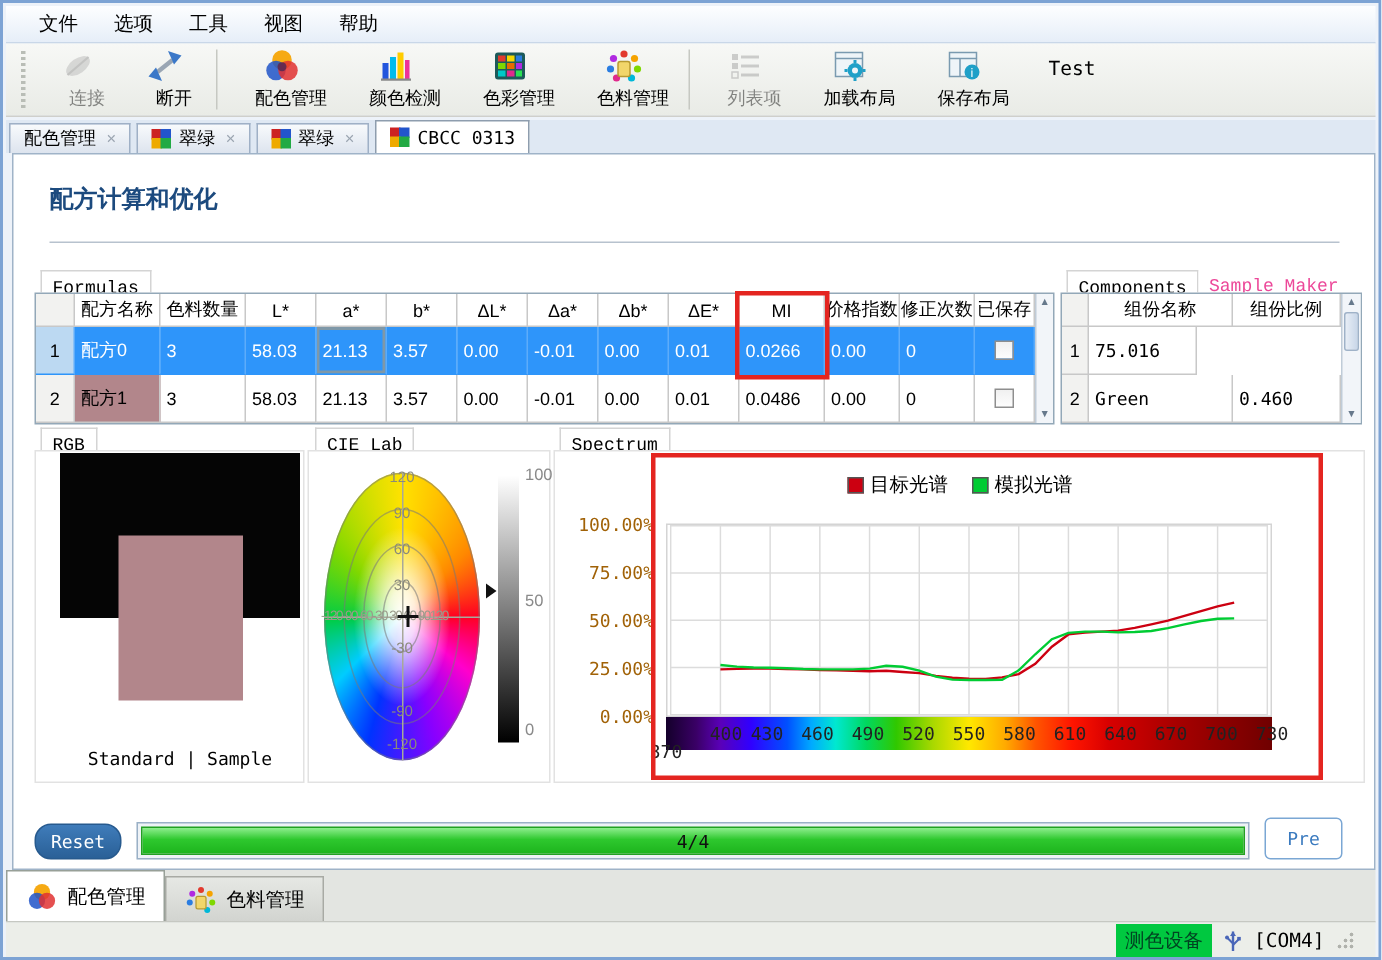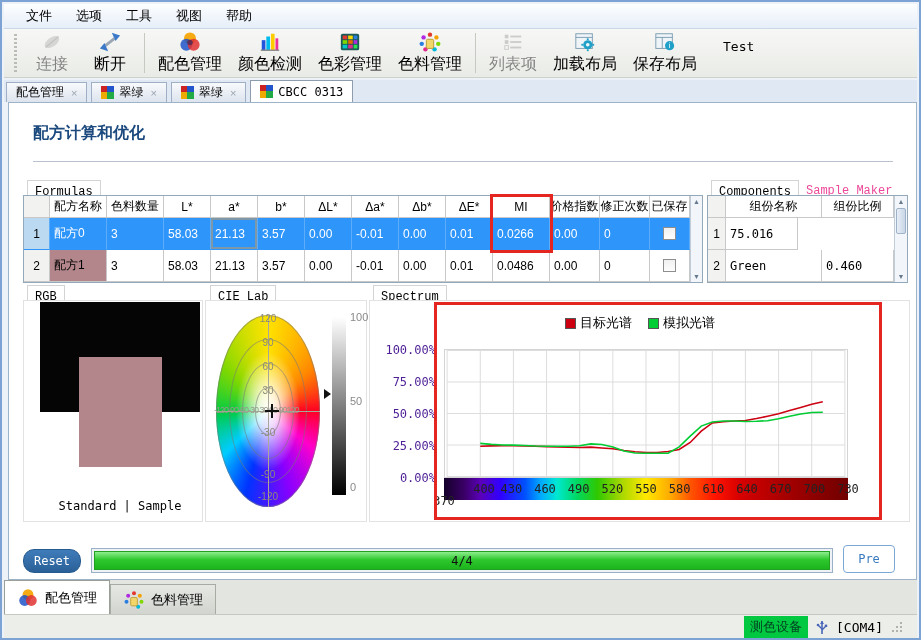--- a/index.html
+++ b/index.html
@@ -16,21 +16,21 @@
   .menu-item { padding:3px 12px; font-size:13px; cursor:default; }
 
   
   #toolbar { position:absolute; left:2px; top:27px; right:2px; height:49px;
     background:linear-gradient(#f7f8f6,#e9ebe6); border-bottom:1px solid #cfcfcb;
     display:flex; align-items:center; padding-left:10px; }
   #toolbar .grip { width:3px; height:38px; margin-right:6px;
     background:repeating-linear-gradient(#b9bdb6 0 2px, transparent 2px 4px); }
   .tbtn { display:flex; flex-direction:column; align-items:center; justify-content:center;
     min-width:58px; height:46px; padding:1px 8px; gap:1px; }
-  .tbtn .lbl { font-size:16px; white-space:nowrap; }
+  .tbtn .lbl { font-size:12px; white-space:nowrap;margin-left:12px; }
   .tbtn.disabled { opacity:.45; filter:grayscale(1); }
   .tsep { width:1px; height:40px; background:#c6c8c2; margin:0 5px; }
   #test-label { margin-left:18px; font-size:13px; align-self:flex-start; margin-top:10px; }
   .icon24 { width:26px; height:24px; display:block; }
 
   
   #tabstrip { position:absolute; left:2px; top:78px; right:2px; height:22px;
     background:#dfe8f3; display:flex; align-items:flex-end; padding-left:2px; }
   .dtab { display:flex; align-items:center; gap:5px; height:20px; padding:0 9px;
     margin-right:4px; background:linear-gradient(#f8fafc,#dde4ee);
@@ -114,21 +114,21 @@
   #spectrum-panel { left:360px; top:197px; width:541px; height:222px; }
   #spec-redbox { position:absolute; left:64px; top:1px; width:448px; height:218px;
     border:3px solid #e42520; pointer-events:none; z-index:5; }
   #spec-legend { position:absolute; left:150px; top:13px; width:240px; display:flex; gap:16px;
     justify-content:center; font-size:13px; }
   .leg-item { display:flex; align-items:center; gap:4px; }
   .leg-sw { width:11px; height:11px; border:1px solid #555; }
   #spec-plot { position:absolute; left:74px; top:48px; width:404px; height:129px;
     border:1px solid #d4d4d4; }
   #spec-yticks span { position:absolute; right:473px; width:60px; text-align:right;
-    font-size:12px; color:#4c1d95; }
+    font-size:12px; color:#a16207; }
   #spec-grad { position:absolute; left:74px; top:177px; width:404px; height:22px;
     background:linear-gradient(to right,#14002a 0%,#3a0066 5%,#5a00b8 9%,#3000ff 14%,#0050ff 20%,
       #00aaff 24%,#00e8d0 28%,#00d860 33%,#30c800 38%,#a8d800 44%,#ffe800 50%,#ffaa00 56%,
       #ff5500 61%,#ff1500 67%,#d80000 73%,#a80000 84%,#700000 100%); }
   #spec-xticks span { position:absolute; top:181px; width:30px; text-align:center;
     font-size:12px; color:#222; }
 
   
   #reset-btn { position:absolute; left:14px; top:446px; width:58px; height:24px;
     background:linear-gradient(#3f7cba,#2a6097); color:#fff; border:1px solid #275a8e;

